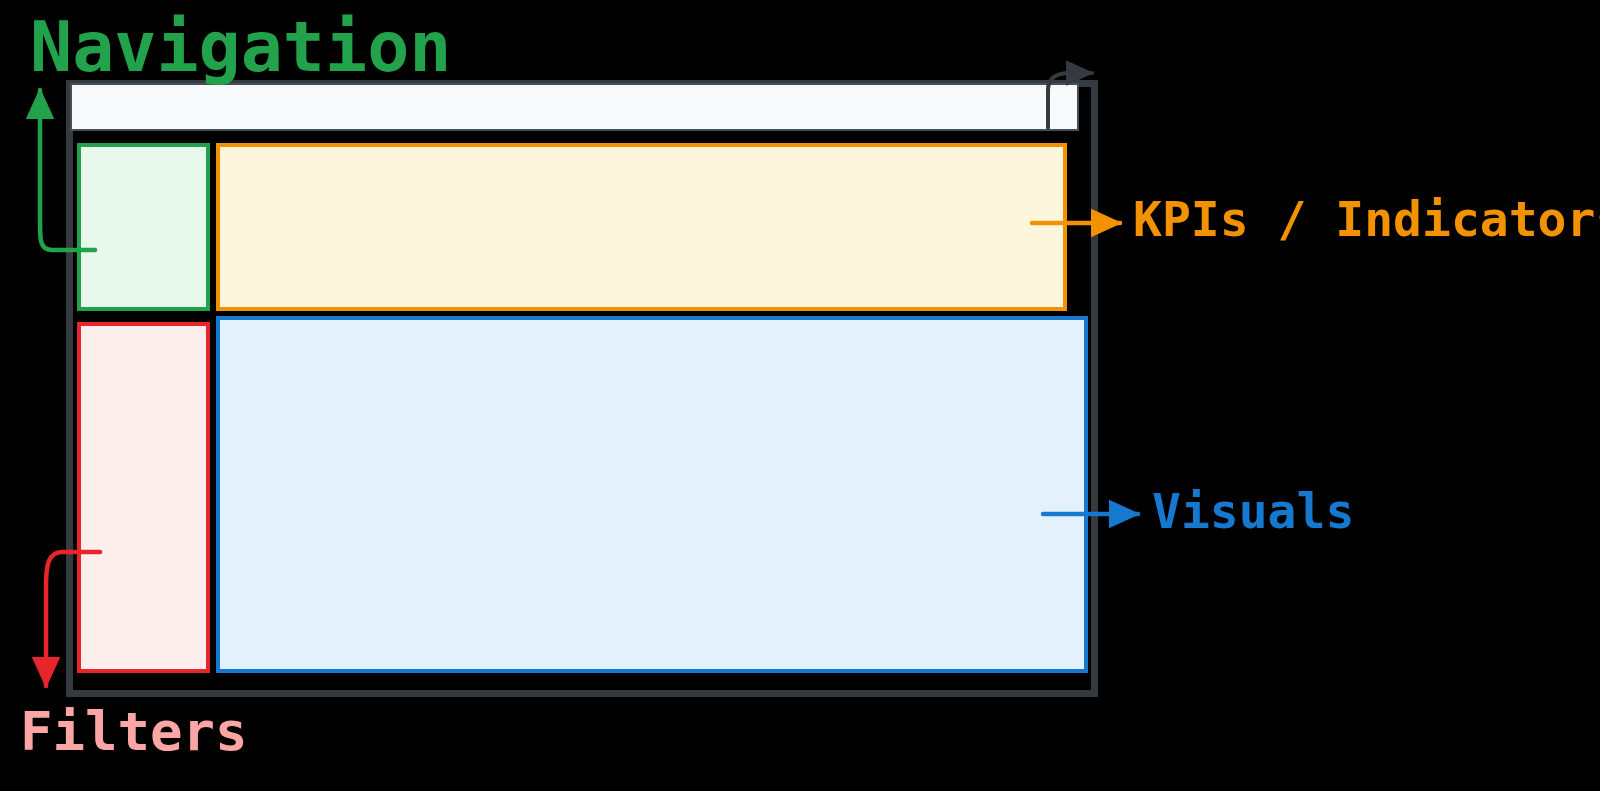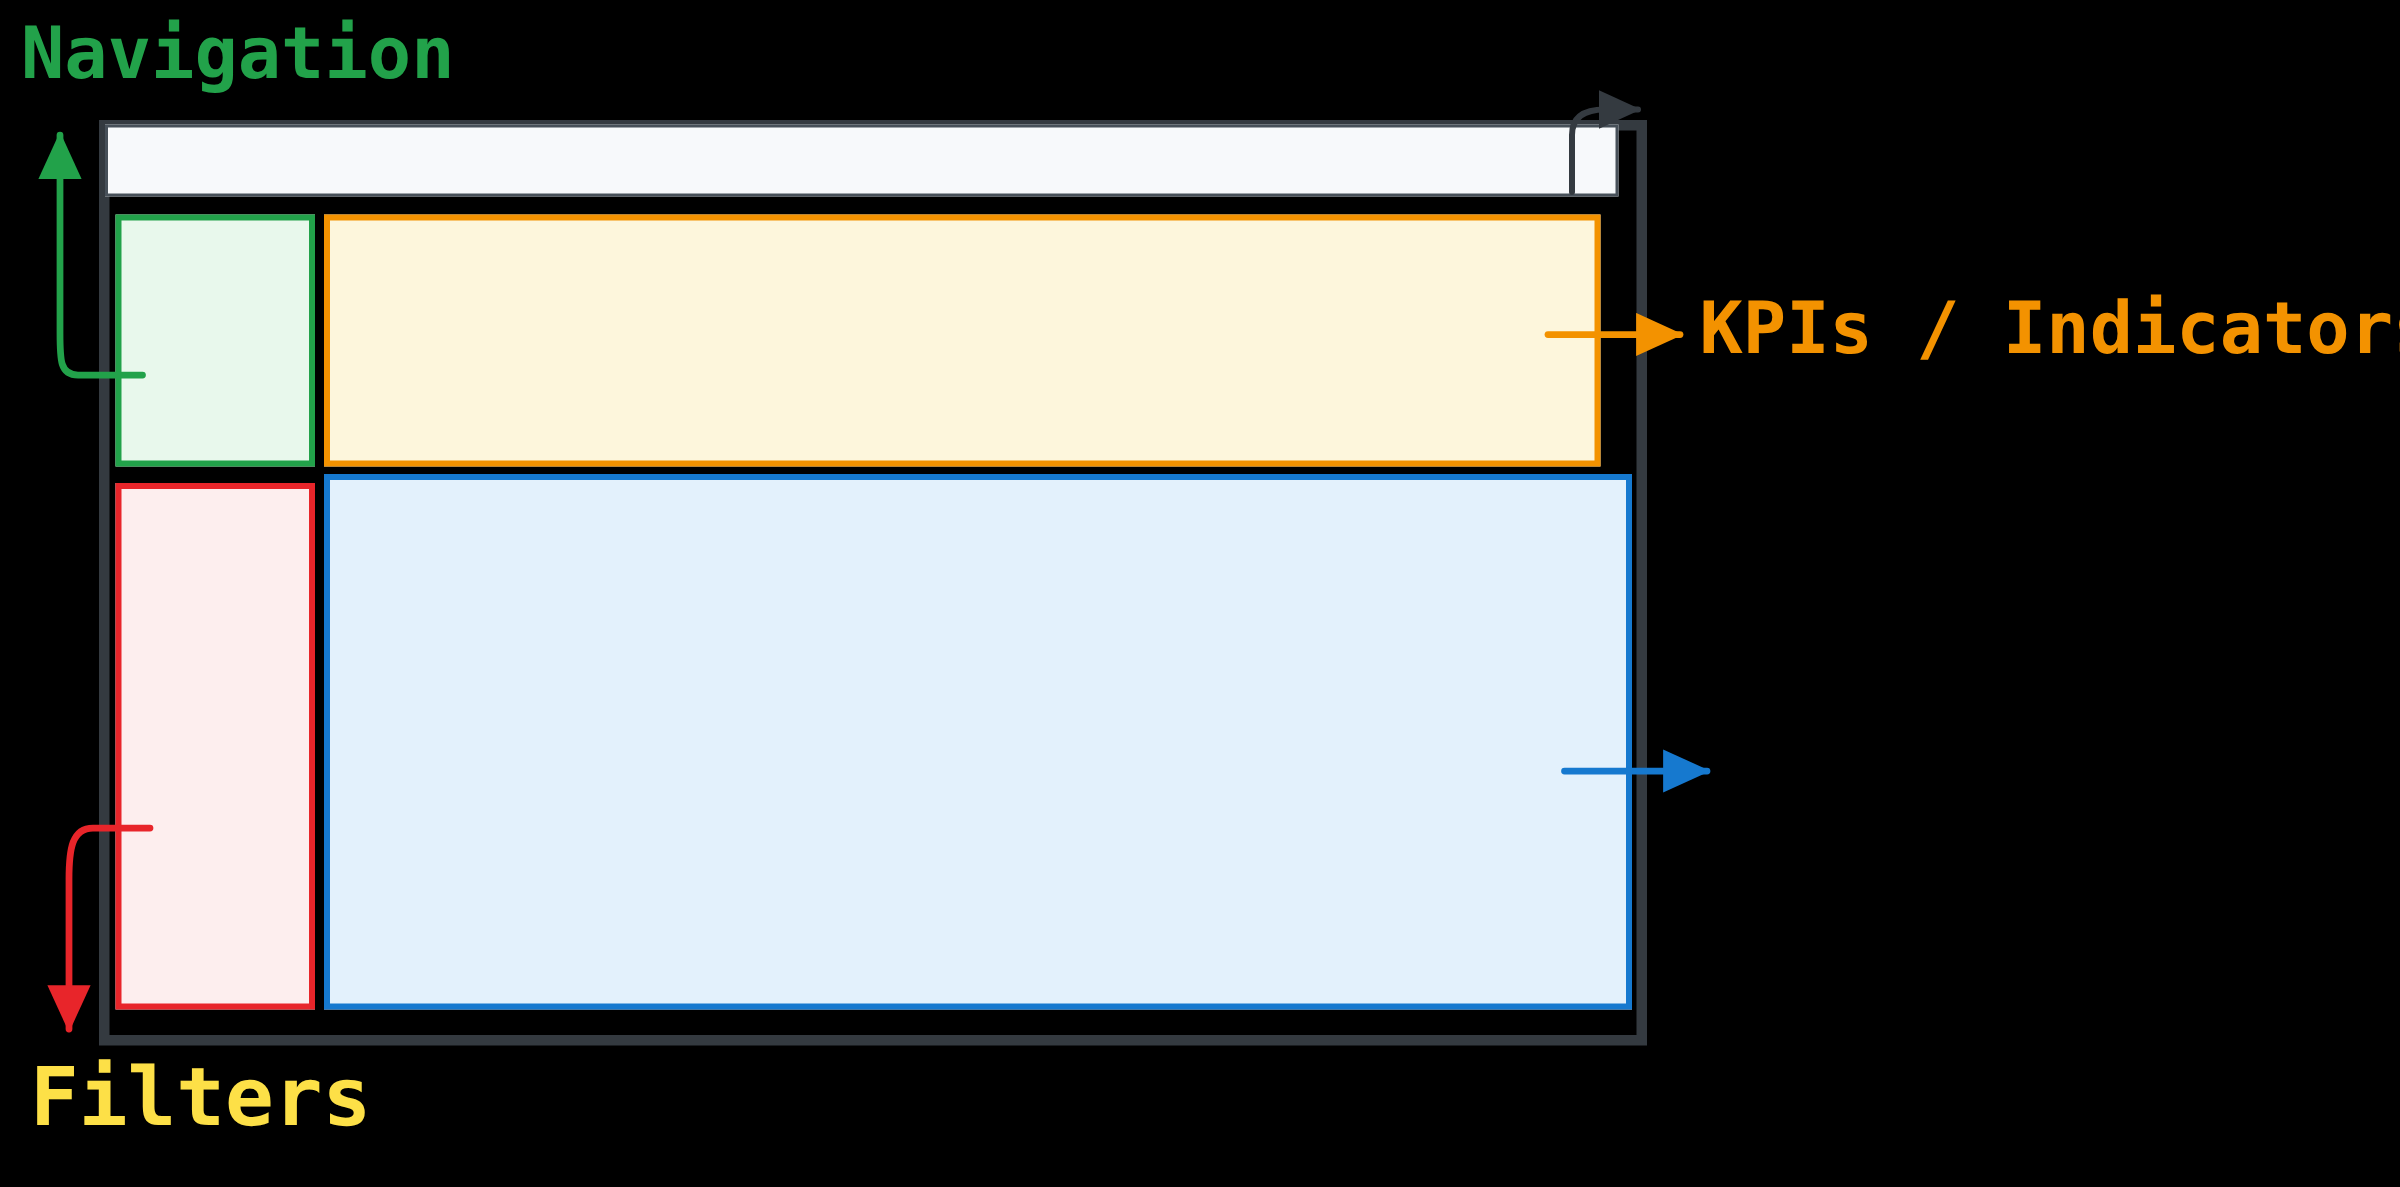--- a/index.html
+++ b/index.html
@@ -80,23 +80,23 @@
 
   
   .label {
     position: absolute;
     font-family: "DejaVu Sans Mono", "Liberation Mono", monospace;
     font-weight: bold;
     white-space: nowrap;
     line-height: 1;
   }
   .label-navigation {
-    left: 14px;
+    left: 30px;
     top: 12px;
-    font-size: 48px;
+    font-size: 70px;
     color: #22a24a;
   }
   .label-header {
     left: 1108px;
     top: 38px;
     font-size: 50px;
     color: #4a545e;
     font-family: "DejaVu Serif", "Liberation Serif", serif;
     font-weight: normal;
   }
@@ -109,21 +109,21 @@
   .label-visuals {
     left: 1152px;
     top: 487px;
     font-size: 48px;
     color: #1679cf;
   }
   .label-filters {
     left: 20px;
     top: 705px;
     font-size: 54px;
-    color: #fde047;
+    color: #fca5a5;
   }
 
   
   .arrow-layer {
     position: absolute;
     left: 0;
     top: 0;
     width: 1600px;
     height: 791px;
     pointer-events: none;
@@ -174,16 +174,17 @@
     <path d="M 1043,514 L 1138,514" fill="none" stroke="#1679cf" stroke-width="4.5" stroke-linecap="round" marker-end="url(#ah-blue)"></path>
 
     <path d="M 100,552 L 62,552 C 48,552 46,566 46,586 L 46,686" fill="none" stroke="#e8252a" stroke-width="4.5" stroke-linecap="round" marker-end="url(#ah-red)"></path>
   </svg>
 
   <div class="label label-navigation">Navigation</div>
 
 
   <div class="label label-kpis">KPIs / Indicators</div>
 
+  <div class="label label-visuals">Visuals</div>
 
   <div class="label label-filters">Filters</div>
 
 </div>
 
 </body></html>

